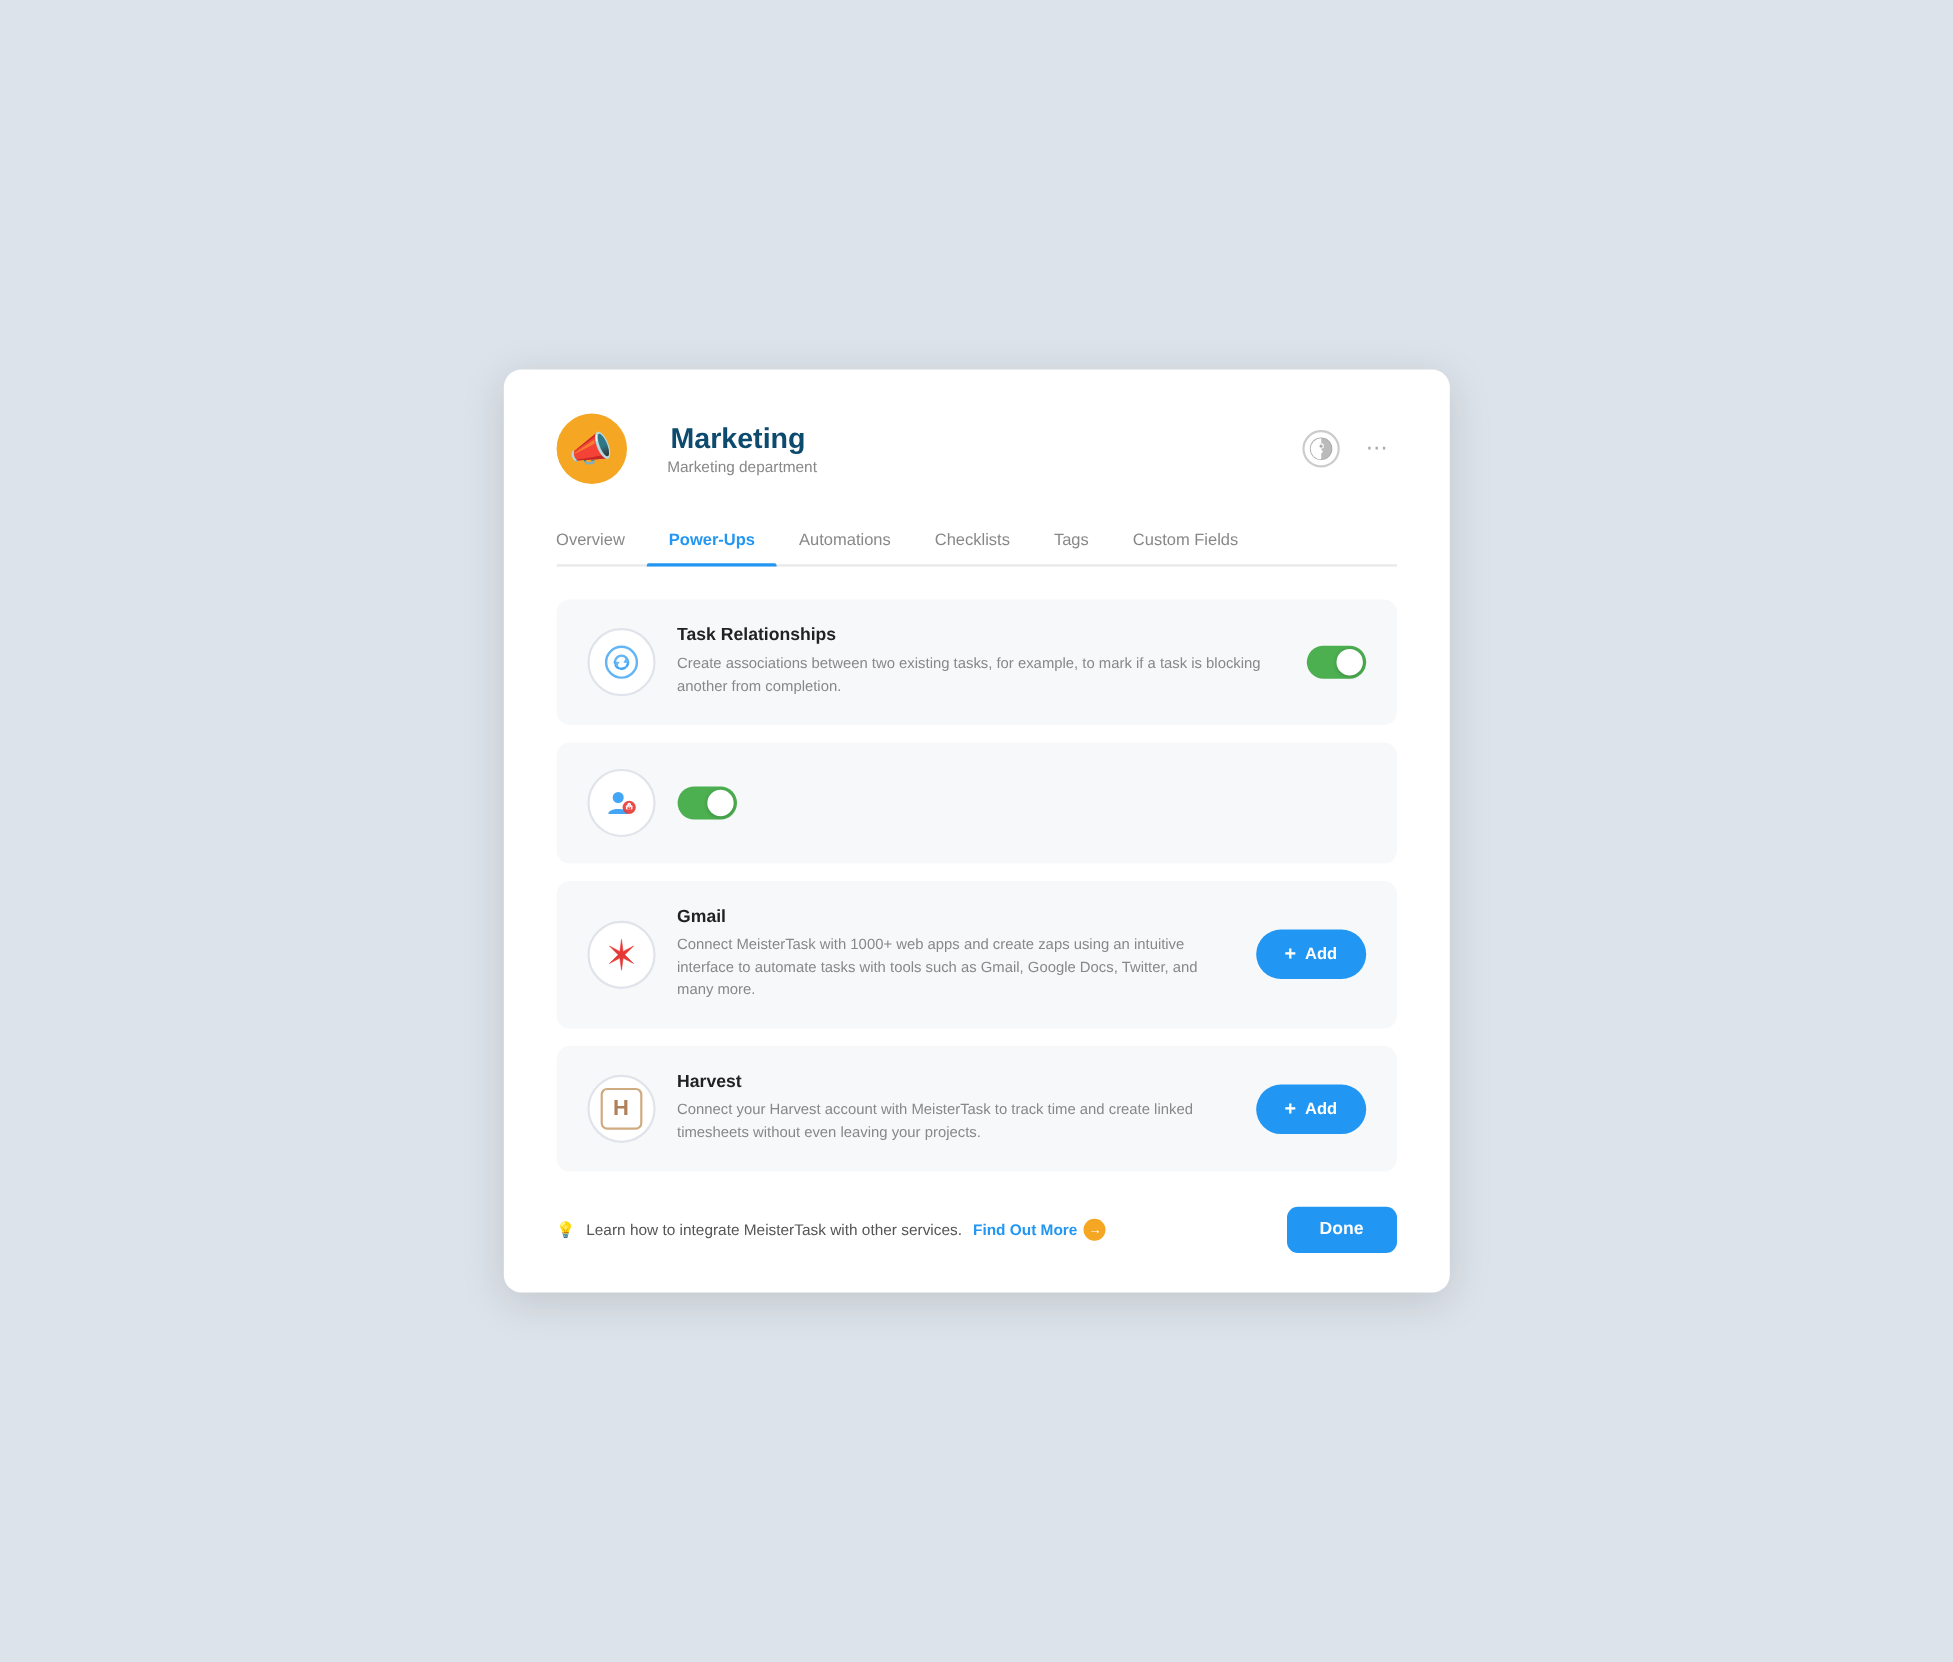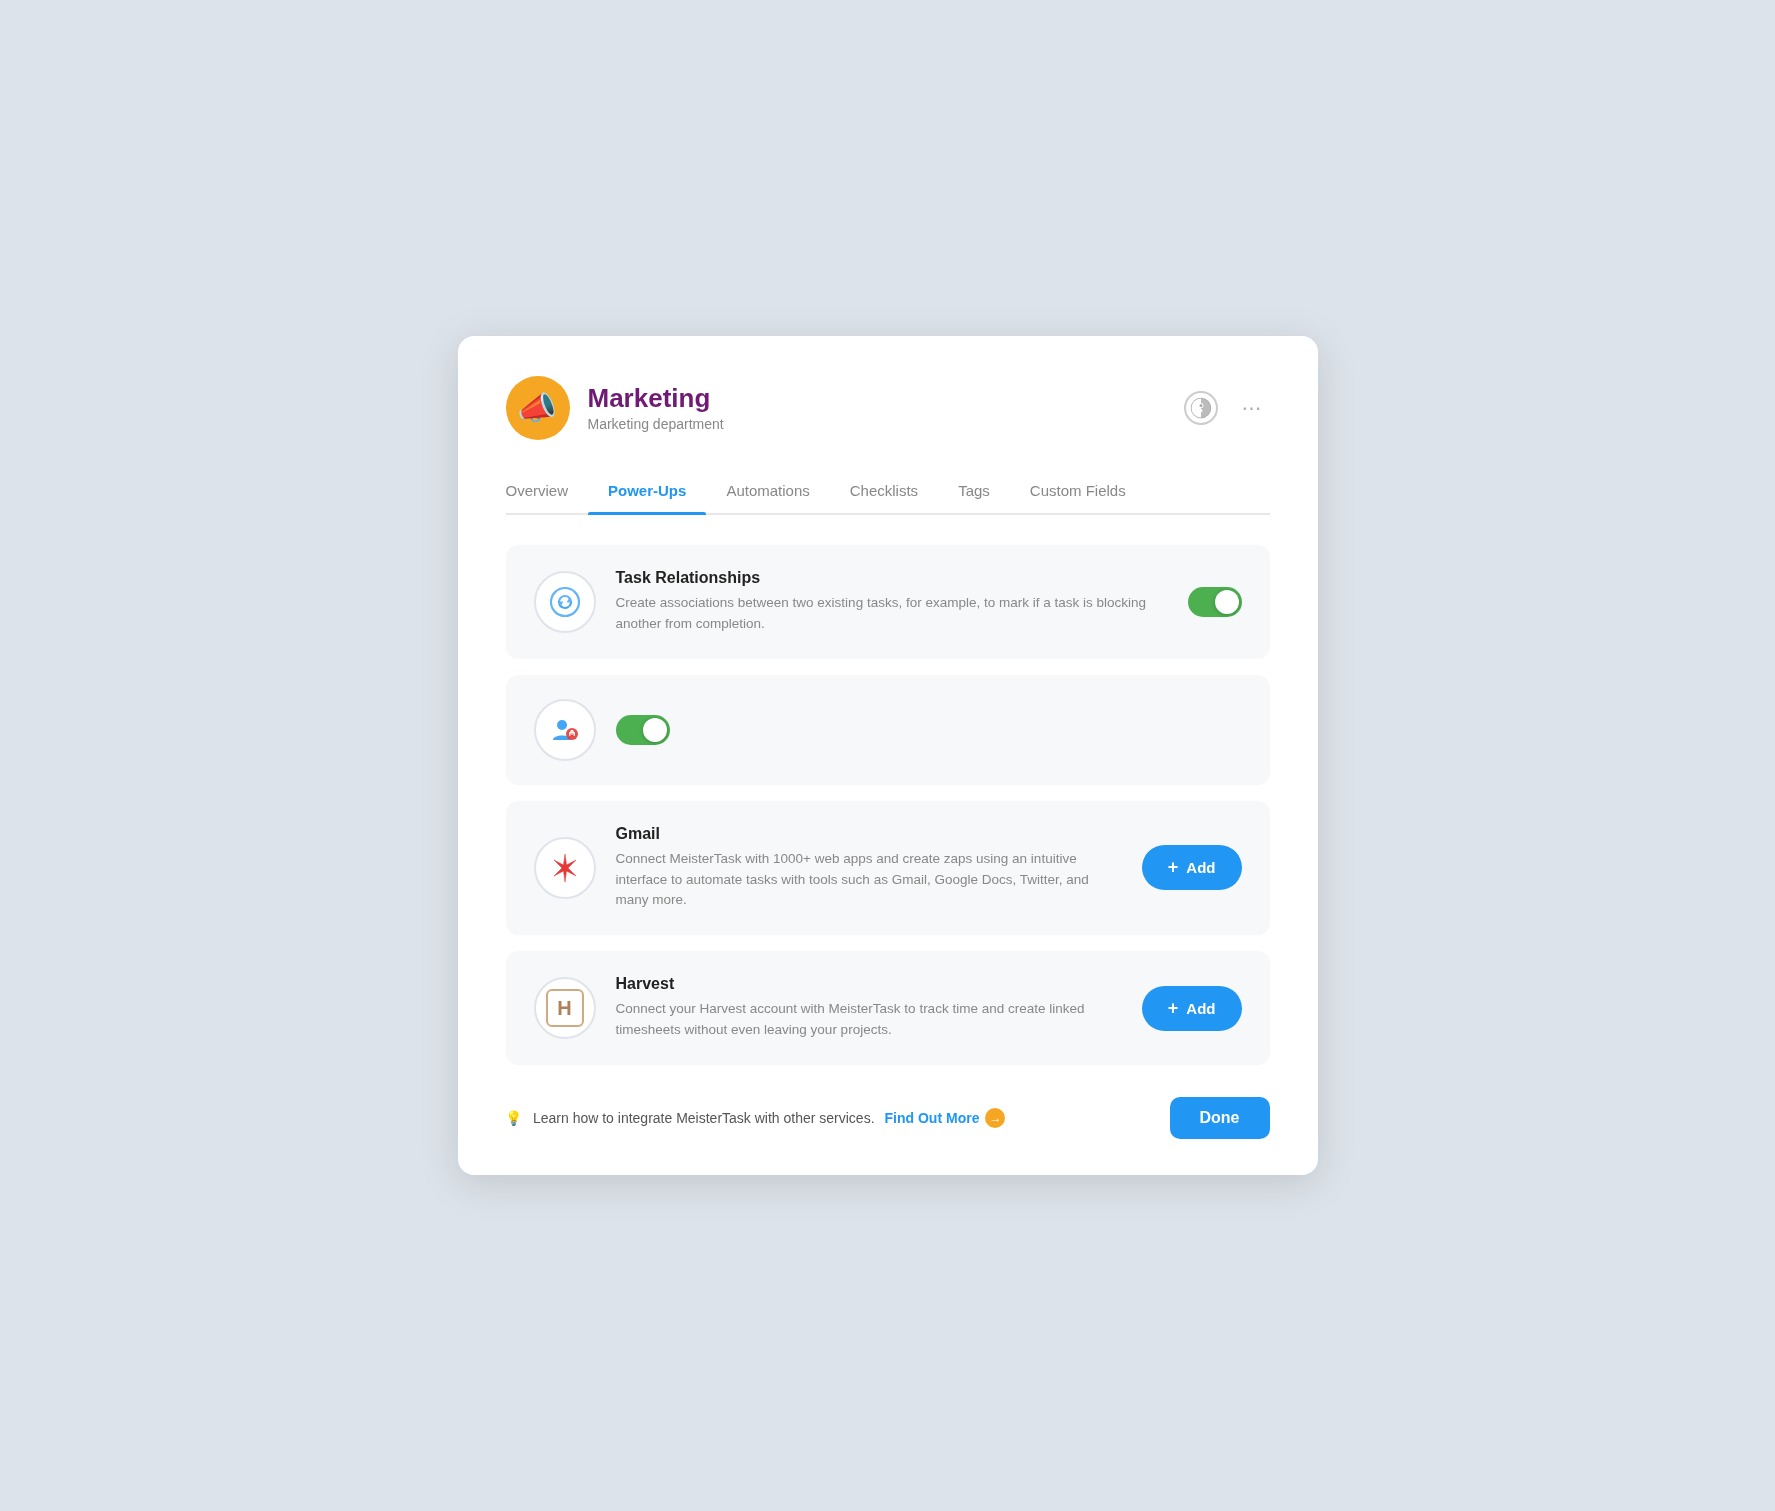--- a/index.html
+++ b/index.html
@@ -36,26 +36,28 @@
       background: #F5A623;
       display: flex;
       align-items: center;
       justify-content: center;
       font-size: 32px;
       flex-shrink: 0;
     }
     .project-info h1 {
       font-size: 26px;
       font-weight: 700;
-      color: #701a75;
+      color: #0c4a6e;
+      margin-left: 22px;
     }
     .project-info p {
       font-size: 14px;
       color: #888;
       margin-top: 2px;
+      margin-left: 19px;
     }
     .header-actions {
       display: flex;
       align-items: center;
       gap: 16px;
     }
     .icon-btn {
       background: none;
       border: none;
       cursor: pointer;

